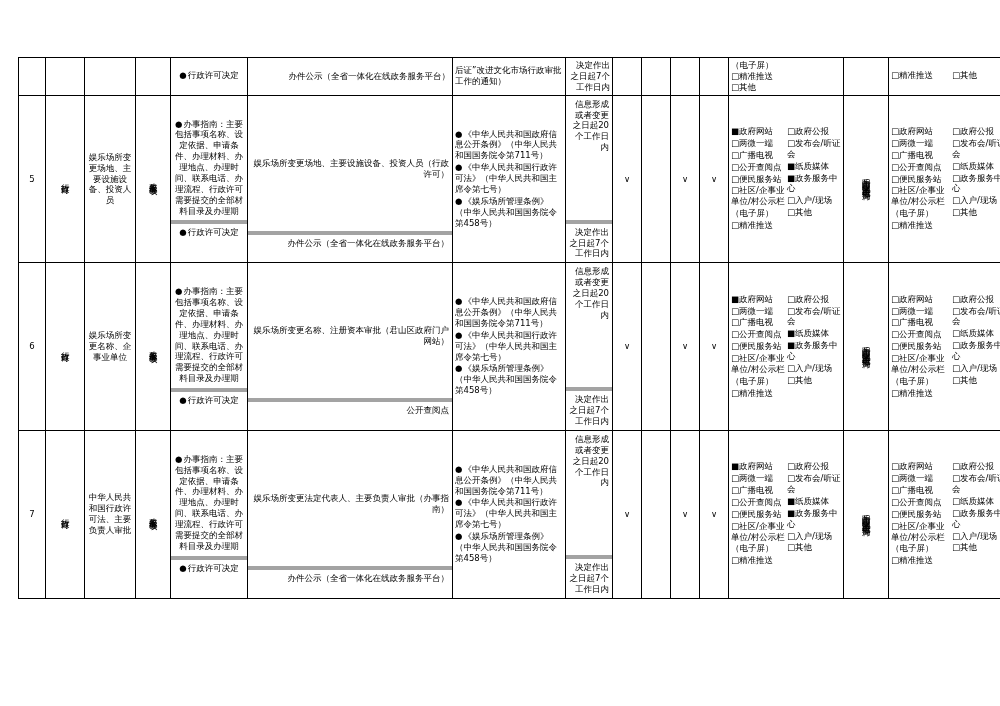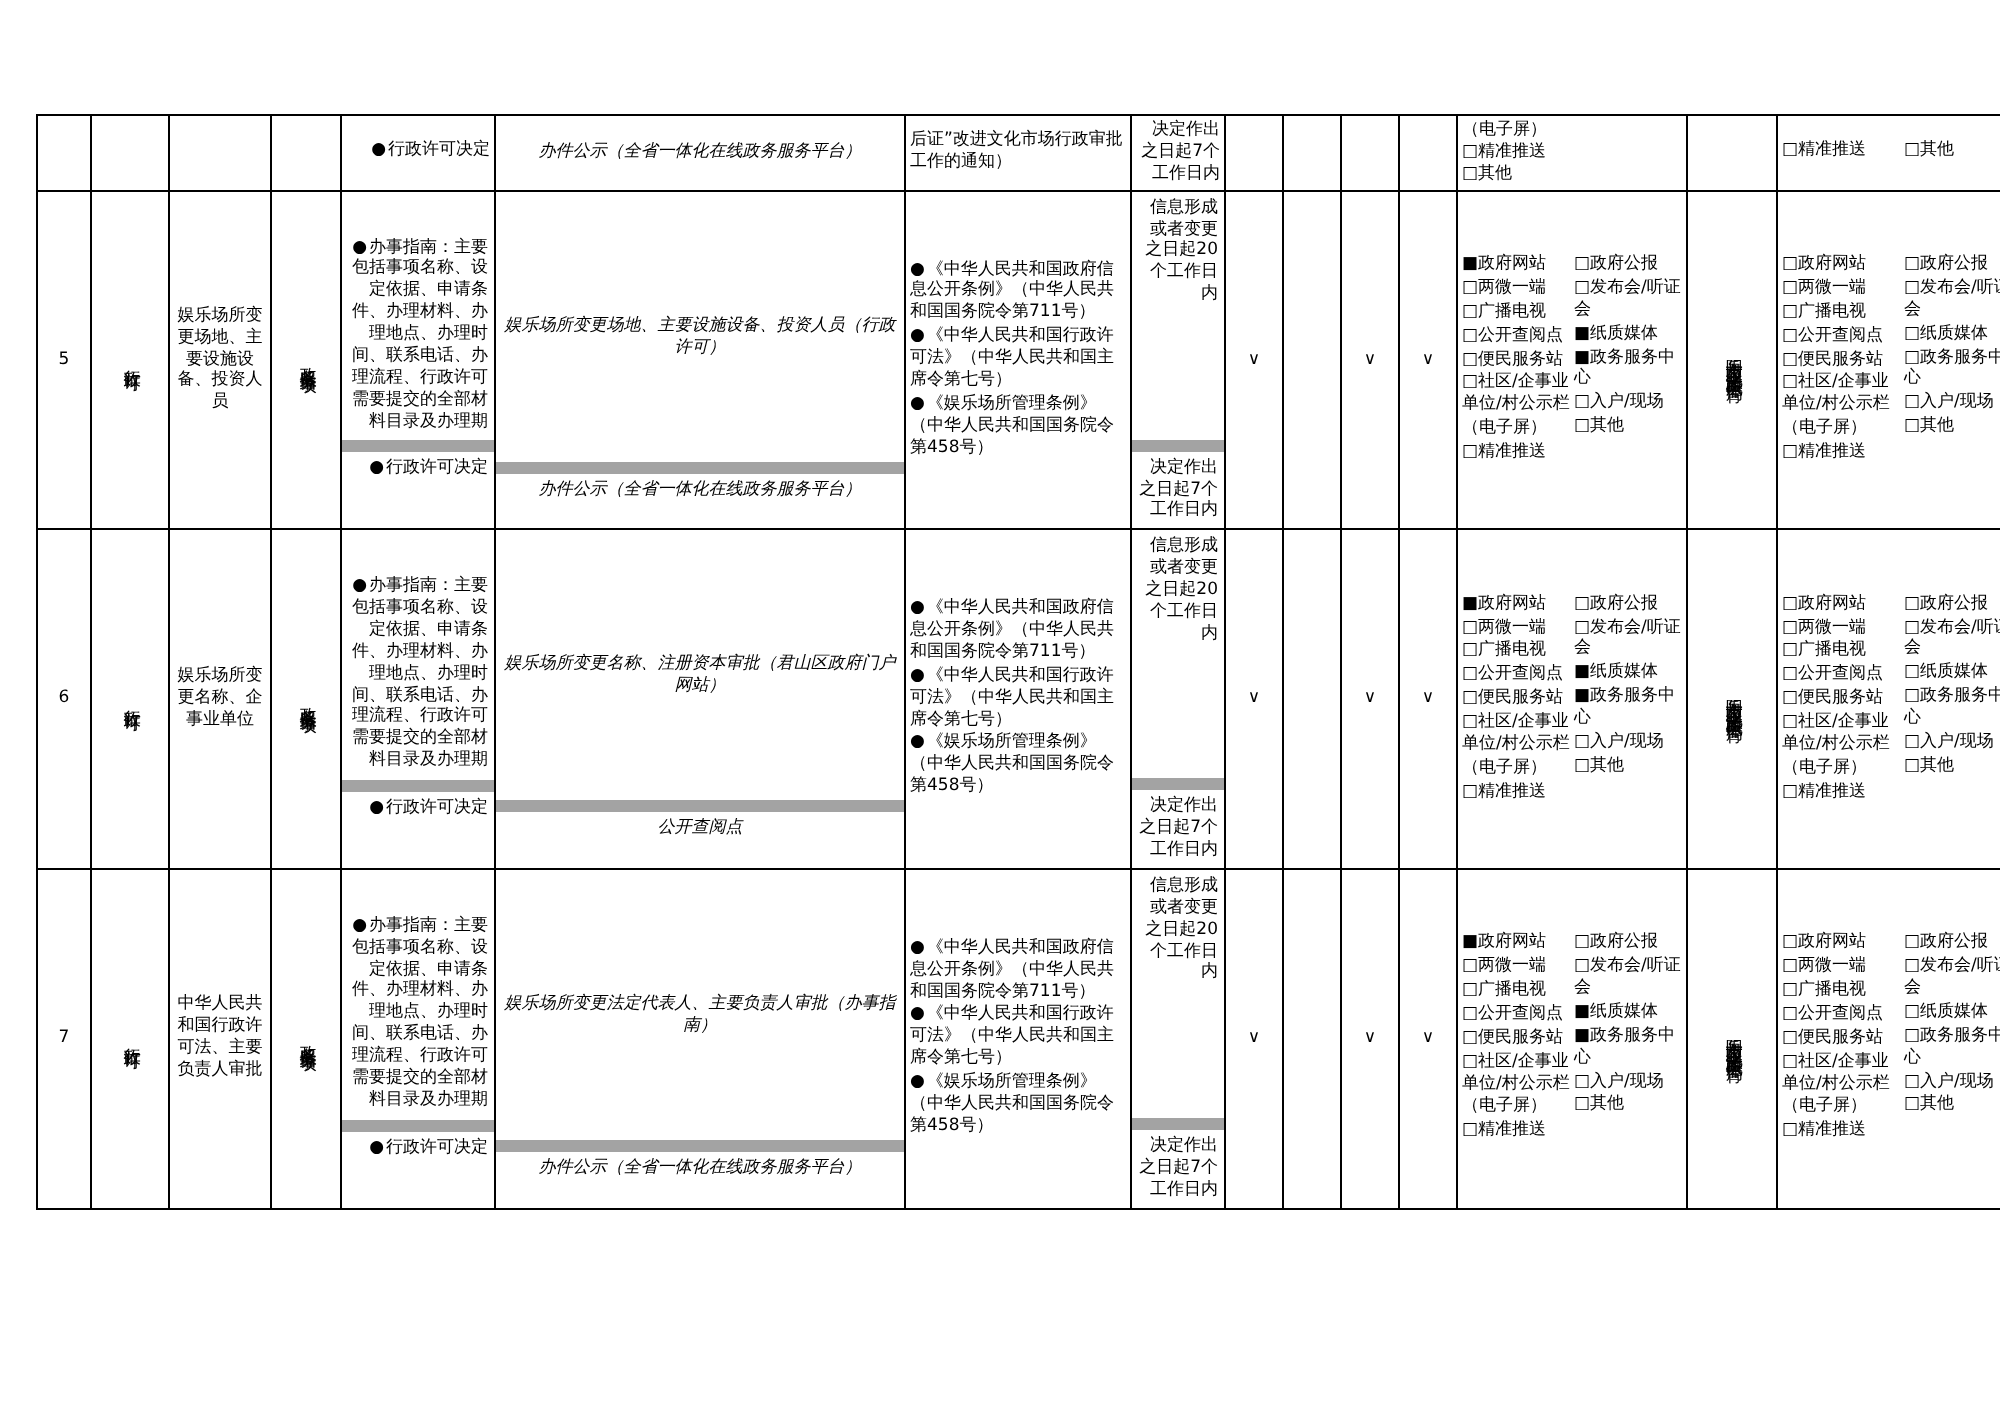--- a/index.html
+++ b/index.html
@@ -21,22 +21,22 @@
   table.grid td{
     border:1px solid #000;
     vertical-align:middle;
     padding:2px 2px;
     word-break:break-all;
   }
   .c-idx{width:22px;text-align:center;}
   .c-type{width:34px;text-align:center;}
   .c-name{width:46px;text-align:center;}
   .c-dept{width:30px;text-align:center;}
-  .c-req{width:72px;text-align:right;vertical-align:top;}
-  .c-mid{width:200px;text-align:center;vertical-align:middle;font-style:italic;}
+  .c-req{width:72px;text-align:center;vertical-align:top;}
+  .c-mid{width:200px;text-align:right;vertical-align:middle;}
   .c-law{width:108px;text-align:left;vertical-align:top;}
   .c-time{width:42px;text-align:right;vertical-align:top;}
   .c-n1{width:24px;text-align:center;}
   .c-n2{width:24px;text-align:center;}
   .c-n3{width:24px;text-align:center;}
   .c-n4{width:24px;text-align:center;}
   .c-ch1{width:110px;text-align:left;vertical-align:top;}
   .c-org{width:40px;text-align:center;vertical-align:middle;}
   .c-ch2{width:120px;text-align:left;vertical-align:top;}
 
@@ -51,21 +51,21 @@
   .bullet-line{margin:0 0 1px 0;}
   .bullet-line::before{content:"●";margin-right:1px;}
   .chk-row{display:flex;gap:2px;}
   .chk-col{flex:1 1 50%;}
   .chk-col div{margin-bottom:1px;white-space:nowrap;}
   .chk-col div.w{white-space:normal;}
   .lawline{margin:0 0 1px 0;text-indent:0;}
   .lawline::before{content:"●";margin-right:1px;}
   .center{text-align:center;}
   .splitcell{padding:0 !important;}
-  .splitcell .top{padding:3px 3px;border-bottom:6px solid #a3a3a3;}
+  .splitcell .top{padding:3px 3px;border-bottom:4px solid #a3a3a3;}
   .splitcell .bot{padding:3px 3px;}
 </style>
 </head>
 <body>
 
 <div class="page">
   <table class="grid">
 
     <tbody>
         <tr>

